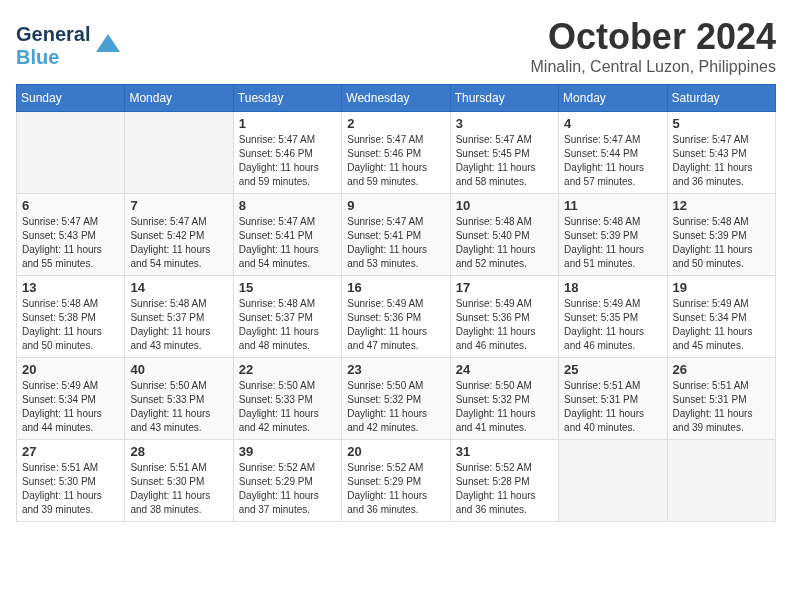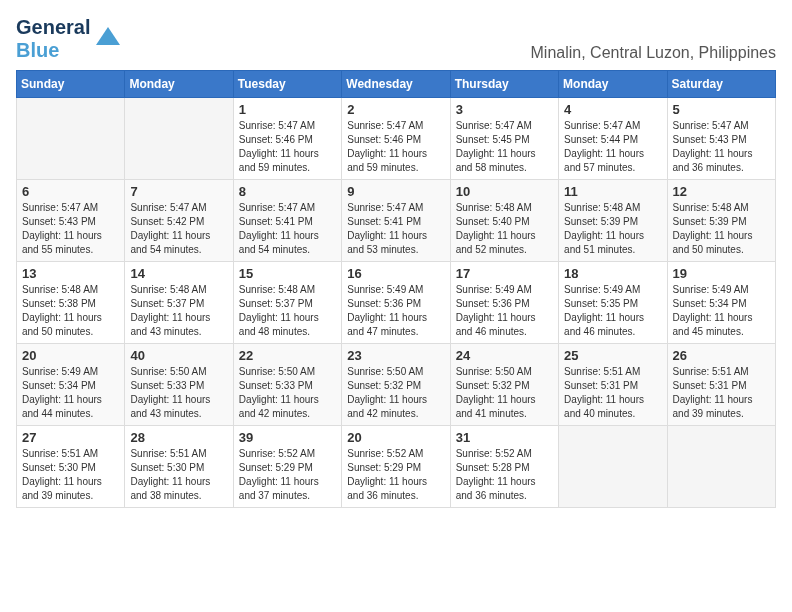--- a/index.html
+++ b/index.html
@@ -6,21 +6,21 @@
     body {
       font-family: Arial, sans-serif;
       background: #fff;
       width: 792px;
       min-height: 612px;
       padding: 16px;
     }
     .header {
       display: flex;
       justify-content: space-between;
-      align-items: flex-end;
+      align-items: center;
       margin-bottom: 8px;
     }
     .logo {
       display: flex;
       flex-direction: column;
       align-items: flex-start;
     }
     .title-section {
       text-align: right;
     }
@@ -37,21 +37,21 @@
       width: 100%;
       border-collapse: collapse;
       font-size: 11px;
     }
     .calendar th {
       background: #3a78c9;
       color: #fff;
       padding: 6px 4px;
       text-align: left;
       font-size: 12px;
-      font-weight: bold;
+      font-weight: normal;
       border: 1px solid #2a68b9;
     }
     .calendar td {
       vertical-align: top;
       padding: 4px 5px;
       border: 1px solid #ddd;
       width: 108px;
       height: 80px;
       background: #fff;
     }
@@ -83,20 +83,21 @@
       <div>
         <span style="font-size:20px; font-weight:bold; color:#1a3a5c;">General</span><br>
         <span style="font-size:20px; font-weight:bold; color:#4a9fd4;">Blue</span>
       </div>
       <svg width="28" height="28" viewBox="0 0 28 28">
         <polygon points="14,2 26,20 2,20" fill="#4a9fd4"></polygon>
       </svg>
     </div>
   </div>
   <div class="title-section">
+    <div class="month-title">October 2024</div>
     <div class="location">Minalin, Central Luzon, Philippines</div>
   </div>
 </div>
 
 <table class="calendar">
   <thead>
     <tr>
     <th>Sunday</th>
         <th>Monday</th>
         <th>Tuesday</th>

